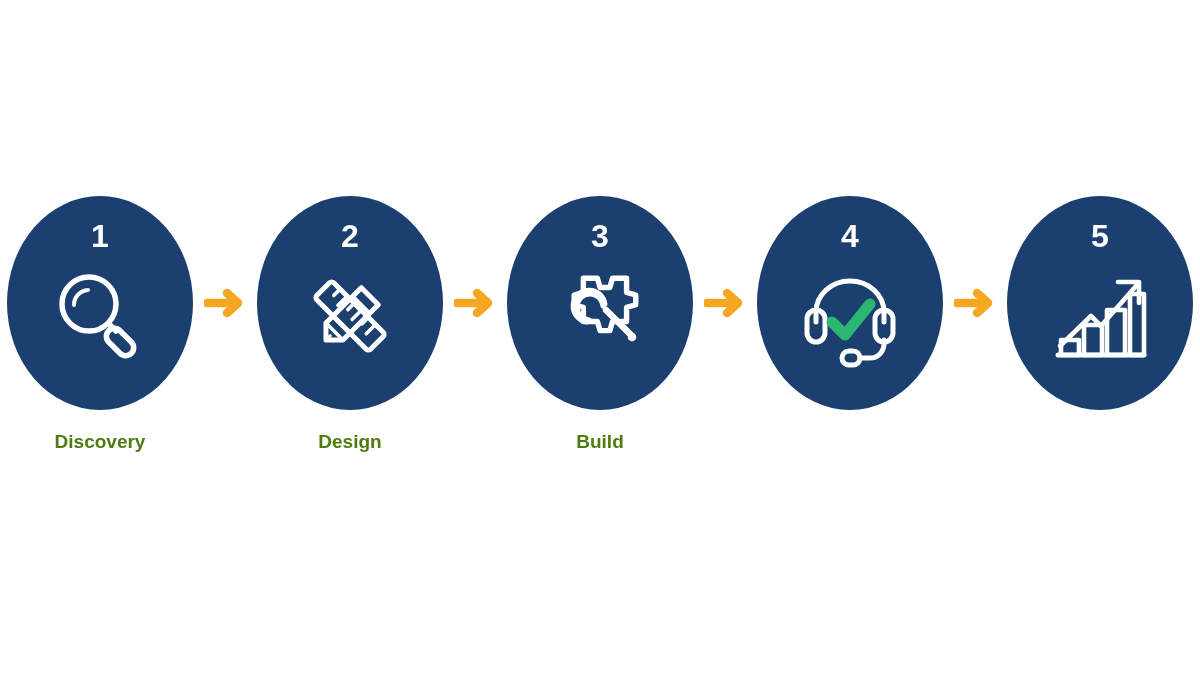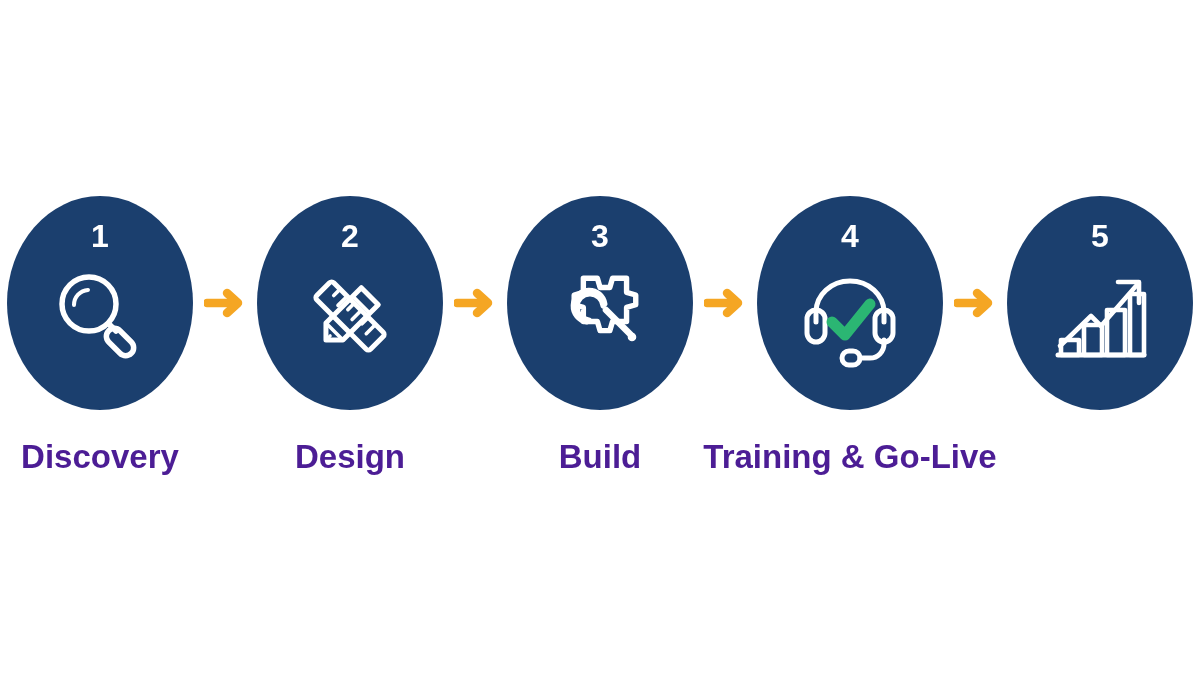--- a/index.html
+++ b/index.html
@@ -73,23 +73,23 @@
     height: 112px;
     display: block;
   }
   .step-icon svg {
     display: block;
     width: 112px;
     height: 112px;
   }
 
   .step-label {
-    margin-top: 30px;
-    color: #4c1d95;
-    font-size: 33px;
+    margin-top: 22px;
+    color: #4d7c0f;
+    font-size: 19px;
     font-weight: bold;
     line-height: 1.05;
     text-align: center;
     white-space: nowrap;
     font-family: "Liberation Sans", sans-serif;
   }
 
   
   .connector {
     flex: 0 0 auto;
@@ -216,21 +216,20 @@
 
               <path d="M90 80 v4 a14 14 0 0 1 -14 14 H66"></path>
 
               <rect x="48" y="91" width="18" height="14" rx="7"></rect>
             </g>
 
             <path d="M38 62 L51 75 L76 44" fill="none" stroke="#2bb673" stroke-width="11" stroke-linecap="round" stroke-linejoin="round"></path>
           </svg>
         </div>
       </div>
-      <div class="step-label">Training &amp; Go-Live</div>
     </div>
 
     <div class="connector">
       <svg viewBox="0 0 42 34" xmlns="http://www.w3.org/2000/svg">
         <g fill="none" stroke="#f5a623" stroke-width="8.5" stroke-linecap="round" stroke-linejoin="round">
           <path d="M3 17 H30"></path>
           <path d="M23 7 L34 17 L23 27"></path>
         </g>
       </svg>
     </div>

